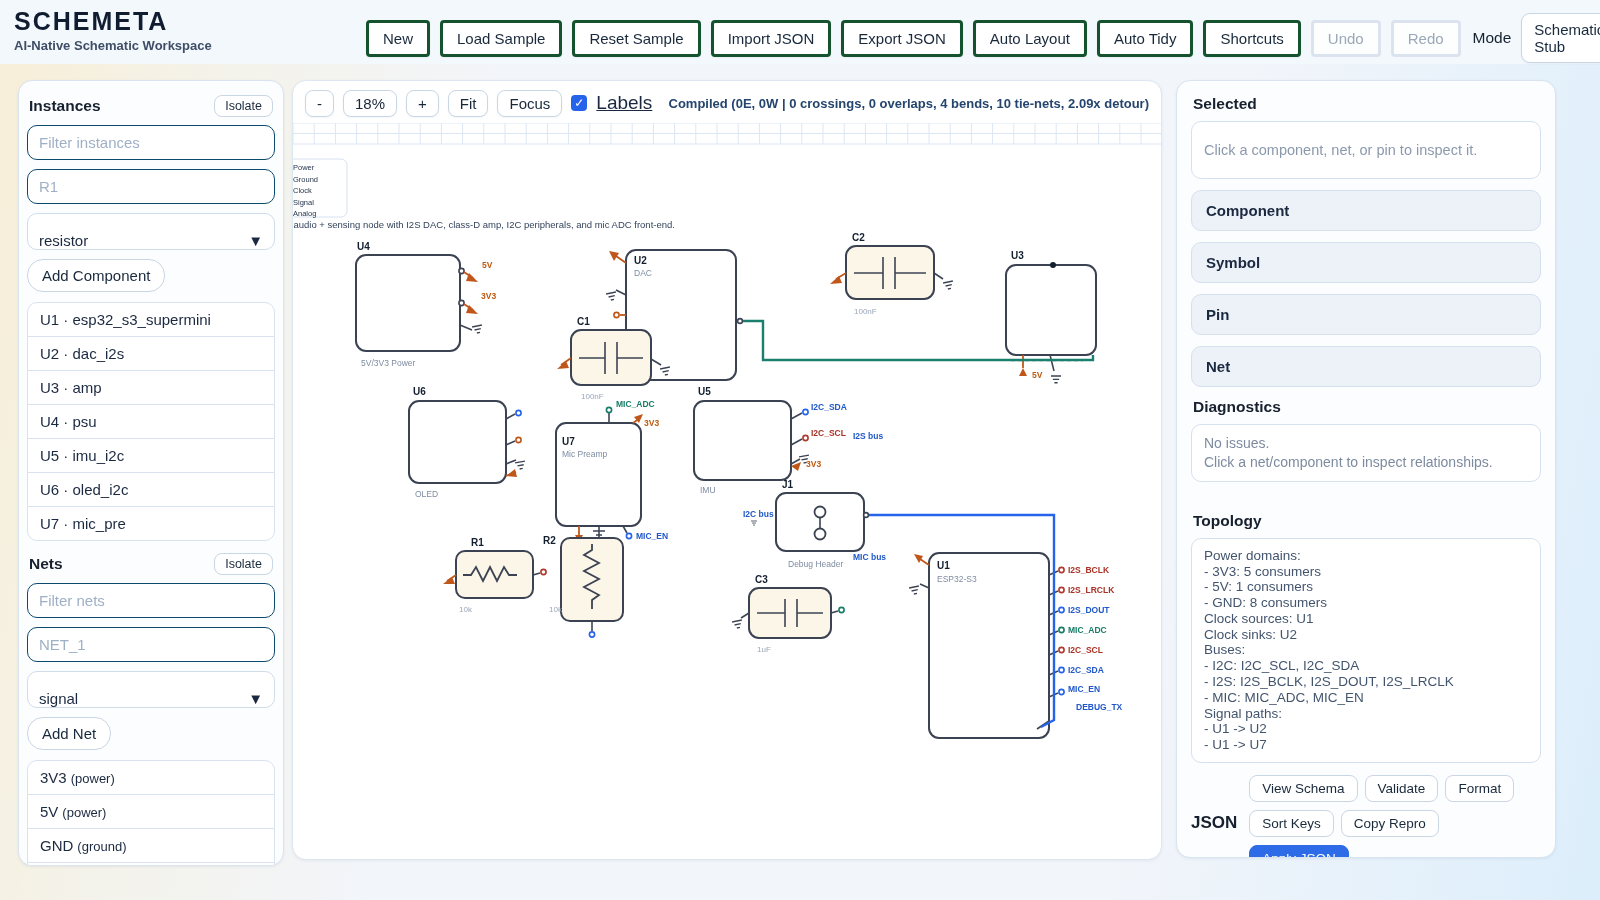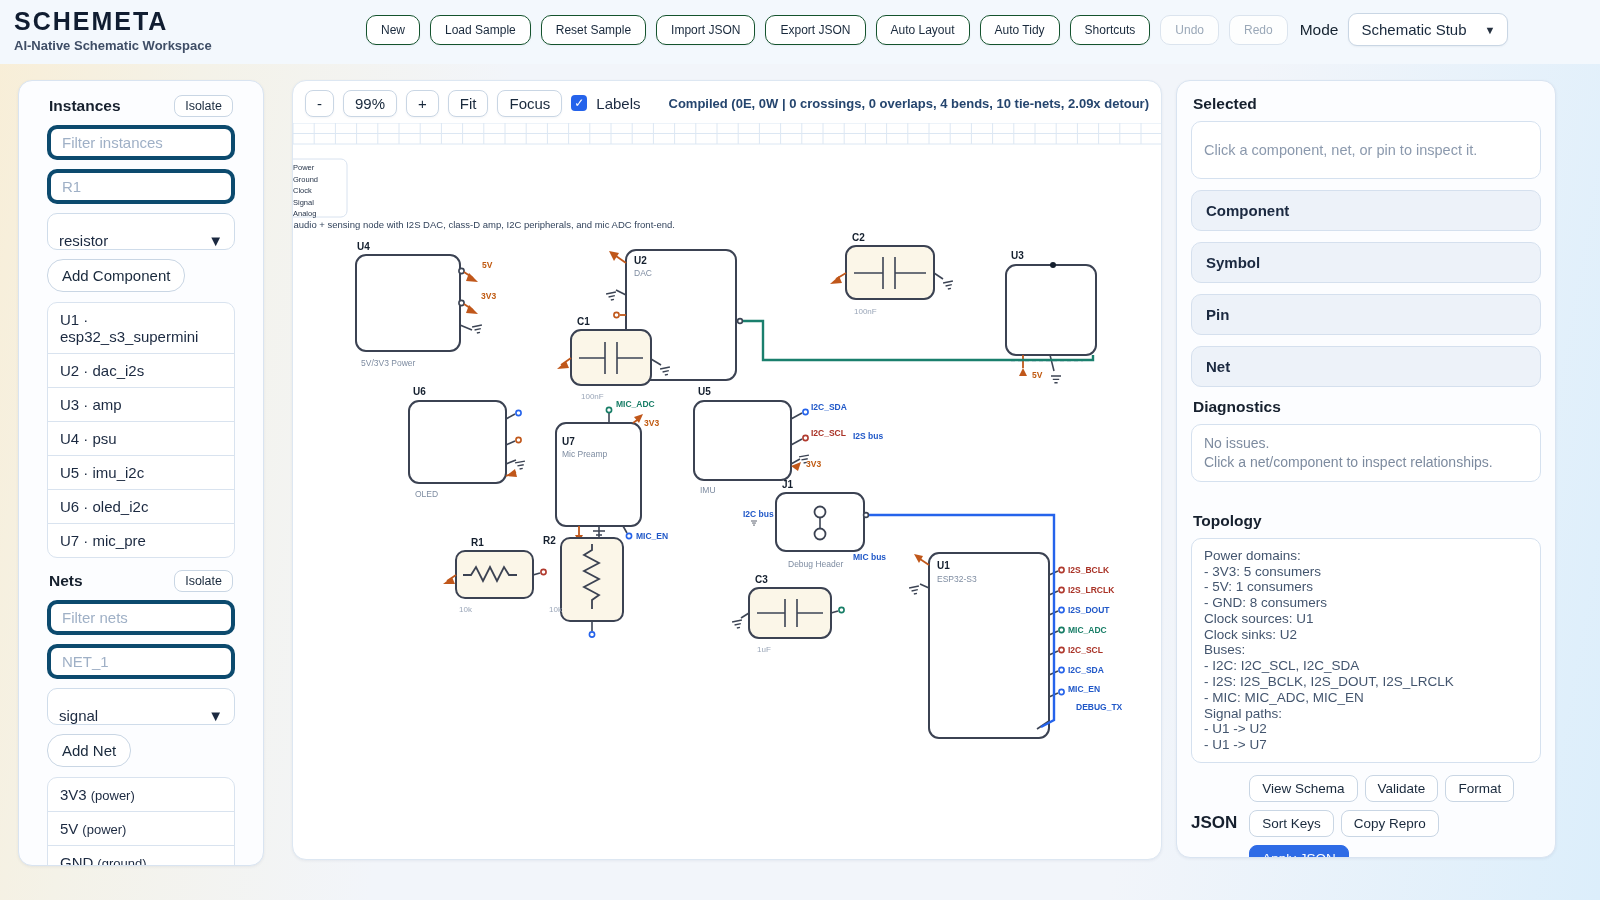--- a/index.html
+++ b/index.html
@@ -6,52 +6,52 @@
   body{
     width:1600px;height:900px;overflow:hidden;position:relative;
     font-family:"Liberation Sans",sans-serif;
     background:linear-gradient(100deg,#f8eed7 0%,#f4f2e8 12%,#f2f5fa 30%,#f2f5fa 72%,#dceefb 100%);
   }
   
   .hdr{position:absolute;left:0;top:0;width:1600px;height:64px;background:#f3f8fd;}
   .logo{position:absolute;left:14px;top:7px;font-size:25px;font-weight:800;letter-spacing:2px;color:#101d31;}
   .tagline{position:absolute;left:14px;top:38px;font-size:13px;font-weight:bold;color:#3f4e66;}
   .hbar{position:absolute;left:366px;top:13px;display:flex;gap:10px;align-items:center;}
-  .btn{background:#fff;border:1px solid #14532d;border-radius:10px;padding:7px 14px;font-size:12px;
+  .btn{background:#fff;border:3px solid #14532d;border-radius:4px;padding:7px 14px;font-size:15px;
        color:#19293c;font-family:inherit;box-shadow:0 1px 2px rgba(30,50,90,.06);white-space:nowrap;cursor:pointer;}
   .btn.disabled{color:#9aa8b8;border-color:#dbe4ee;box-shadow:none;background:#fdfefe;}
   .mode-lbl{font-size:15.5px;color:#14222f;margin-left:2px;}
   .selbox{background:#fff;border:1px solid #c9d6e4;border-radius:9px;padding:7px 12px;font-size:15px;color:#19293c;
           display:flex;align-items:center;gap:18px;cursor:pointer;box-shadow:0 1px 2px rgba(30,50,90,.06);}
   .selbox .chev{font-size:11px;color:#25303f;}
   
   .panel{position:absolute;background:#fcfdff;border:1px solid #d9e4f1;border-radius:14px;box-shadow:0 1px 3px rgba(40,60,100,.07);}
   
-  .left{left:18px;top:80px;width:246px;height:786px;overflow:hidden;padding:12px 28px;box-sizing:border-box;}
+  .left{left:18px;top:80px;width:266px;height:786px;overflow:hidden;padding:12px 8px;box-sizing:border-box;}
   .sec-hdr{display:flex;align-items:center;justify-content:space-between;margin:2px 2px 8px 2px;}
   .sec-title{font-size:15.5px;font-weight:bold;color:#16202e;}
   .mini-btn{background:#fff;border:1px solid #c9d6e4;border-radius:8px;padding:3px 10px;font-size:12.5px;color:#19293c;cursor:pointer;}
-  .inp{width:100%;box-sizing:border-box;height:35px;border:4px solid #0c4a6e;border-radius:10px;background:#fff;
+  .inp{width:100%;box-sizing:border-box;height:35px;border:1px solid #0c4a6e;border-radius:10px;background:#fff;
        font-size:15px;color:#1b2940;padding:0 11px;margin-bottom:9px;font-family:inherit;outline:none;}
   .inp::placeholder{color:#9fb0c6;opacity:1;}
   .sel{height:35px;border:1px solid #cfdcea;border-radius:10px;background:#fff;font-size:15px;color:#1b2940;
        padding:0 11px;margin-bottom:9px;display:flex;align-items:flex-end;justify-content:space-between;cursor:pointer;}
   .addbtn{background:#fff;border:1px solid #c9d6e4;border-radius:16px;padding:7px 14px;font-size:15px;color:#19293c;
           display:inline-block;margin-bottom:10px;cursor:pointer;}
   .list{border-radius:10px;margin-bottom:12px;}
   .lrow{border:1px solid #d9e3ef;background:#fff;margin-top:-1px;padding:8px 12px;font-size:15px;color:#1b2940;cursor:pointer;}
   .lrow:first-child{border-radius:10px 10px 0 0;margin-top:0;}
   .lrow:last-child{border-radius:0 0 10px 10px;}
   .lrow .ntype{font-size:13px;margin-left:4px;}
   
   .canvas{left:292px;top:80px;width:868px;height:778px;background:#ffffff;border:1px solid #dde7f2;overflow:hidden;}
   .ctoolbar{display:flex;align-items:center;gap:9px;padding:8px 12px 6px 12px;height:28px;}
   .cbtn{background:#fff;border:1px solid #c9d6e4;border-radius:8px;padding:4px 11px;font-size:15px;color:#19293c;cursor:pointer;box-shadow:0 1px 2px rgba(30,50,90,.05);}
   .chk{width:16px;height:16px;border-radius:4px;background:#2563eb;color:#fff;font-size:12px;line-height:16px;text-align:center;cursor:pointer;}
-  .chk-lbl{font-size:15px;color:#1b2940;}
+  .chk-lbl{font-size:19px;color:#1b2940;text-decoration:underline;}
   .status{margin-left:auto;font-size:13px;font-weight:bold;color:#25456e;white-space:nowrap;}
   svg{display:block;}
   .comp{fill:#ffffff;stroke:#3b4252;stroke-width:2;}
   .pas{fill:#fbf6e8;}
   .pinc{fill:#fff;stroke-width:1.6;}
   text{font-family:"Liberation Sans",sans-serif;}
   .t-ref{fill:#141f2e;font-weight:bold;font-size:10px;}
   .t-sub{fill:#7e8ca1;font-size:8.5px;}
   .t-val{fill:#9aa6b8;font-size:8px;}
   .t-pwr{fill:#c05a11;}
@@ -141,21 +141,21 @@
     <div class="lrow"><span>3V3</span><span class="ntype">(power)</span></div>
     <div class="lrow"><span>5V</span><span class="ntype">(power)</span></div>
     <div class="lrow"><span>GND</span><span class="ntype">(ground)</span></div>
     <div class="lrow"></div>
   </div>
 </div>
 
 <div class="panel canvas">
   <div class="ctoolbar">
     <button class="cbtn">-</button>
-    <button class="cbtn">99%</button>
+    <button class="cbtn">18%</button>
     <button class="cbtn">+</button>
     <button class="cbtn">Fit</button>
     <button class="cbtn">Focus</button>
     <span class="chk">✓</span>
     <span class="chk-lbl">Labels</span>
     <span class="status">Compiled (0E, 0W | 0 crossings, 0 overlaps, 4 bends, 10 tie-nets, 2.09x detour)</span>
   </div>
 
   <svg width="868" height="736" viewBox="0 0 868 736">
     <defs>

